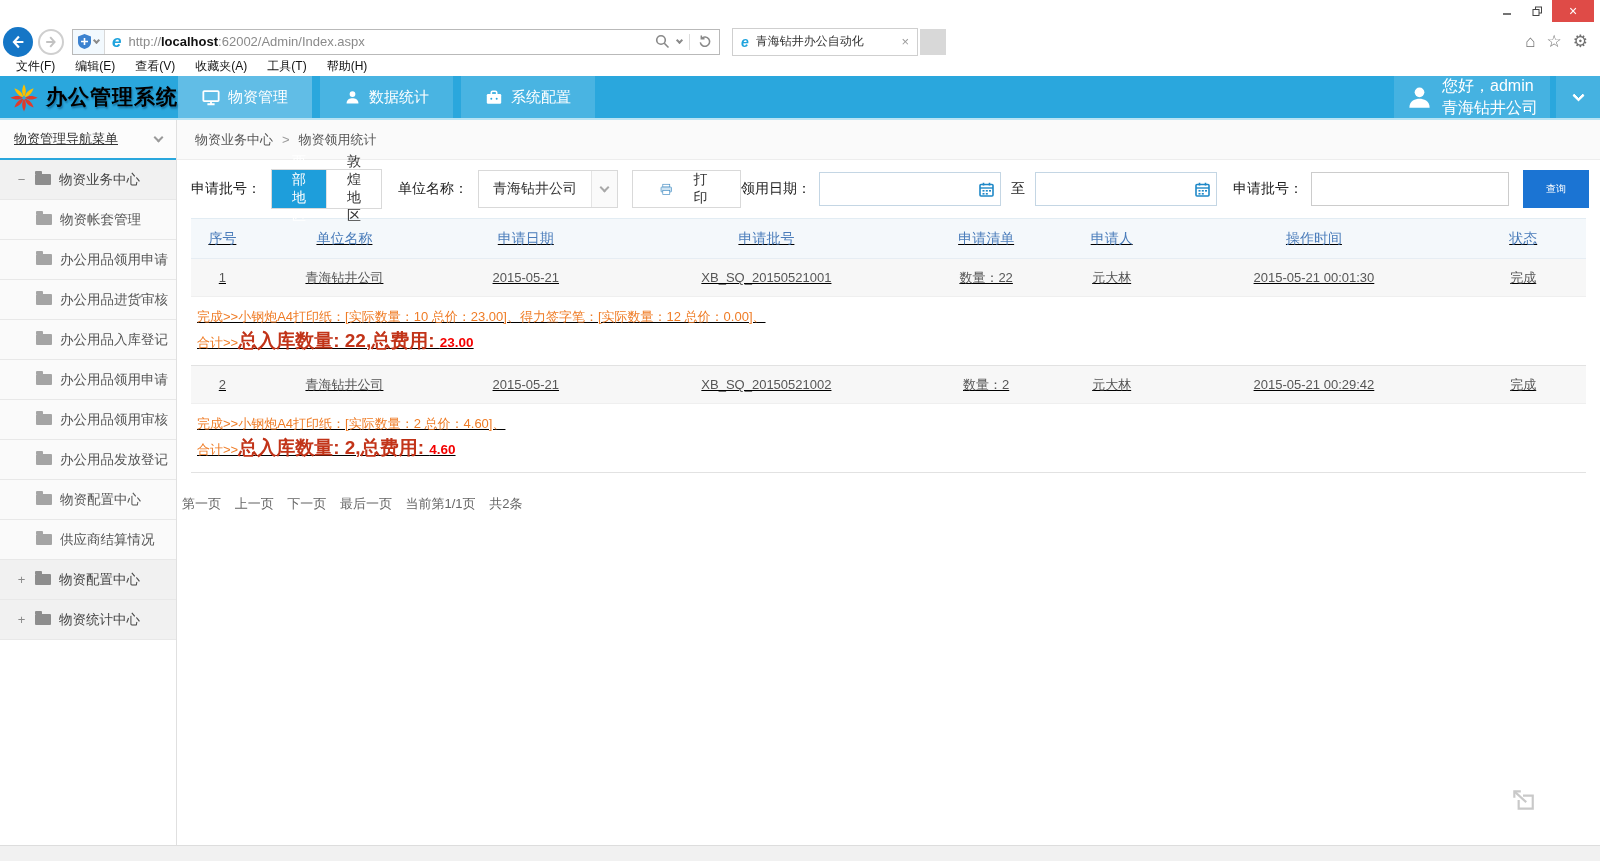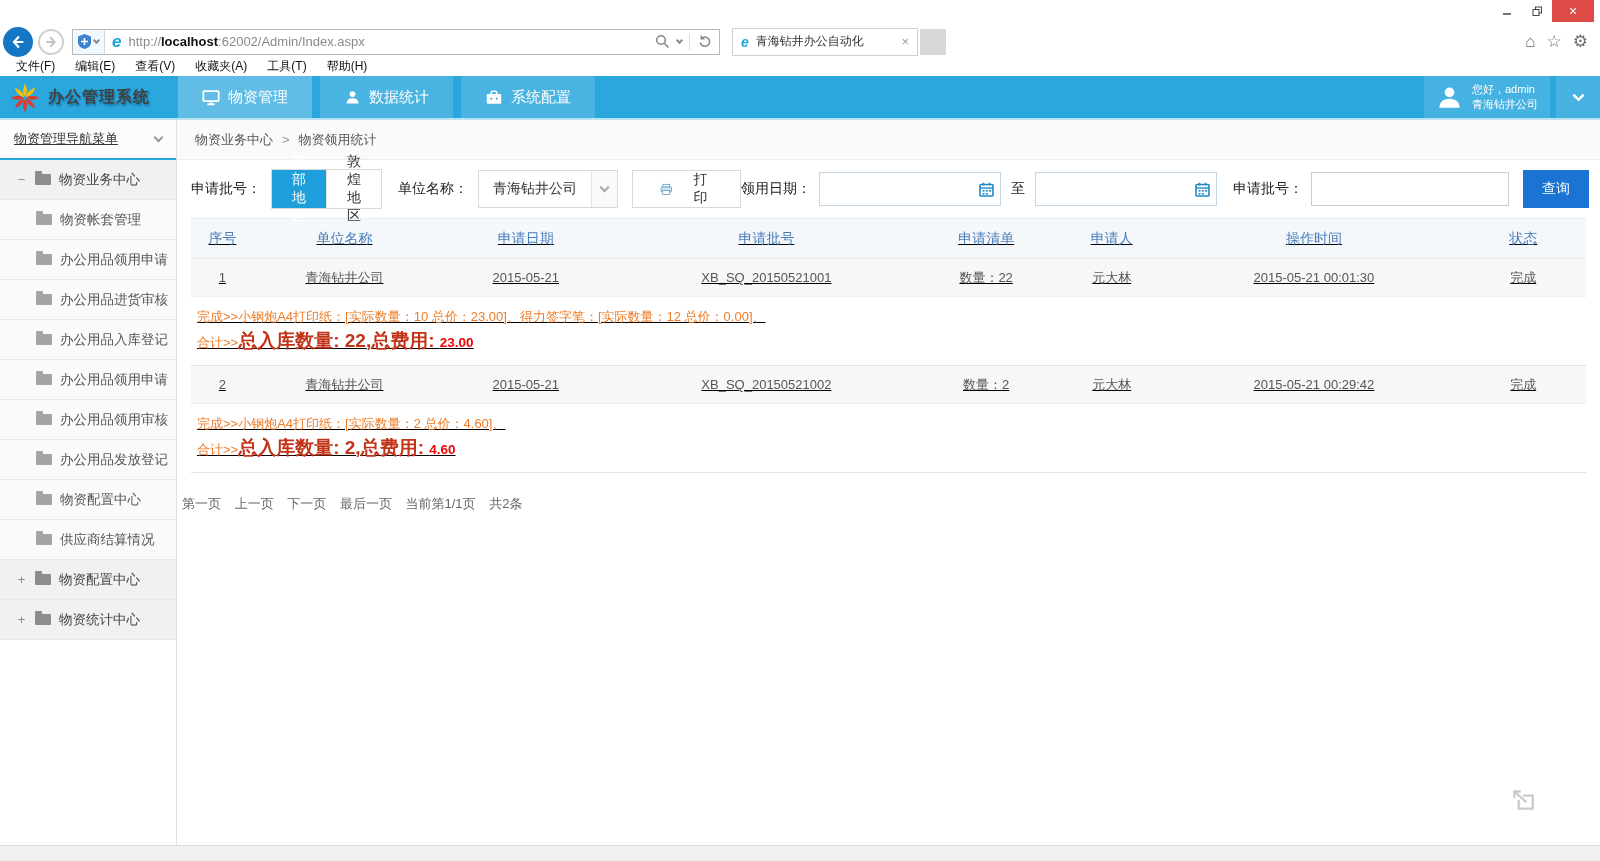--- a/index.html
+++ b/index.html
@@ -32,27 +32,27 @@
   .chrome-right { margin-left:auto; display:flex; gap:11px; padding-right:12px; color:#6f6f6f; font-size:17px; }
   .chrome-right span { cursor:pointer; line-height:1; }
 
   
   .menubar { height:19px; display:flex; align-items:center; padding-left:6px; background:#fff; }
   .menu-item { font-size:12px; color:#111; padding:0 10px; cursor:pointer; }
 
   
   .appheader { height:44px; background:#2aa7dd; display:flex; align-items:stretch; border-bottom:2px solid #b9e3f3; }
   .logo { width:178px; display:flex; align-items:center; padding-left:8px; gap:6px; flex:none; }
-  .logo-text { color:#404040; font-size:16px; font-weight:bold; letter-spacing:1px; text-shadow:1px 2px 2px rgba(0,50,90,.45); white-space:nowrap; }
+  .logo-text { color:#000000; font-size:21px; font-weight:bold; letter-spacing:1px; text-shadow:1px 2px 2px rgba(0,50,90,.45); white-space:nowrap; }
   .nav { display:flex; gap:8px; }
   .nav-item { display:flex; align-items:center; gap:8px; padding:0 24px; background:rgba(255,255,255,.15); color:#fff; font-size:15px; cursor:pointer; }
   .nav-item.active { background:rgba(255,255,255,.26); }
   .user-area { margin-left:auto; display:flex; align-items:stretch; gap:6px; }
   .user-block { display:flex; align-items:center; gap:9px; padding:0 12px; background:rgba(255,255,255,.13); cursor:pointer; }
-  .user-text { color:#fff; font-size:11px; line-height:1.4; white-space:nowrap; }
+  .user-text { color:#fff; font-size:16px; line-height:1.4; white-space:nowrap; }
   .chev-block { width:44px; display:flex; align-items:center; justify-content:center; background:rgba(255,255,255,.13); cursor:pointer; }
   .chev-white { width:9px; height:9px; border-right:3px solid #fff; border-bottom:3px solid #fff; transform:rotate(45deg); margin-top:-4px; border-radius:1px; }
 
   
   .page-body { display:flex; height:725px; }
   .sidebar { width:177px; flex:none; background:#fff; border-right:1px solid #e0e0e0; }
   .side-head { height:40px; display:flex; align-items:center; padding:0 14px; font-size:13px; color:#333; background:#fcfcfc; border-bottom:2px solid #2aa7dd; cursor:pointer;text-decoration:underline; }
   .side-head .chev { margin-left:auto; border-color:#9a9a9a; }
   .side-item { height:40px; display:flex; align-items:center; gap:8px; padding-left:16px; border-bottom:1px solid #e8e8e8; font-size:13.5px; color:#555; cursor:pointer; background:#fafafa; }
   .side-item.parent { background:#f1f1f1; color:#444; }
@@ -79,21 +79,21 @@
   .select-value { padding:0 14px; color:#333; white-space:nowrap; }
   .select-caret { width:26px; height:100%; border-left:1px solid #e4e4e4; background:#fafafa; display:flex; align-items:center; justify-content:center; }
   .select-caret .chev { border-color:#a8a8a8; }
   .print-btn { margin-left:14px; height:38px; border:1px solid #d9d9d9; background:#fff; display:flex; align-items:center; gap:21px; padding:0 27px; color:#333; font-size:14px; cursor:pointer; }
   .date-group { margin-left:auto; display:flex; align-items:center; }
   .date-wrap { width:182px; height:34px; border:1px solid #c4d6e4; background:#fff; display:flex; align-items:center; margin-left:8px; }
   .date-wrap input { border:none; outline:none; flex:1; height:100%; padding:0 8px; font-size:13px; min-width:0; font-family:inherit; }
   .cal-btn { padding:0 6px; cursor:pointer; display:flex; }
   .to-label { margin:0 10px; }
   .batch-input { width:198px; height:34px; border:1px solid #ccc; margin-left:8px; padding:0 8px; font-size:13px; outline:none; font-family:inherit; }
-  .query-btn { margin-left:14px; width:66px; height:38px; background:#1b74d3; border:none; color:#fff; font-size:14px; cursor:pointer; font-family:inherit; }
+  .query-btn { margin-left:14px; width:66px; height:38px; background:#1b74d3; border:none; color:#fff; font-size:10px; cursor:pointer; font-family:inherit; }
 
   
   .table-wrap { padding:0 14px; }
   table { width:100%; border-collapse:collapse; table-layout:fixed;text-decoration:underline; }
   thead th { height:40px; background:#f4f8fb; color:#4a7cba; font-weight:normal; font-size:14px; text-align:center; border-top:1px solid #e2ecf3; border-bottom:1px solid #e6edf3; }
   tr.data-row td { height:38px; background:#f7f7f7; color:#555; font-size:13px; text-align:center; border-bottom:1px solid #efefef; white-space:nowrap; overflow:hidden; }
   tr.detail-row td { background:#fff; padding:8px 6px 10px; border-bottom:1px solid #e2e2e2; font-size:13px; line-height:24px; text-align:left; }
   .d-items { color:#ef7c26; display:block; }
   .d-total { display:block; }
   .d-prefix { color:#ef7c26; }

